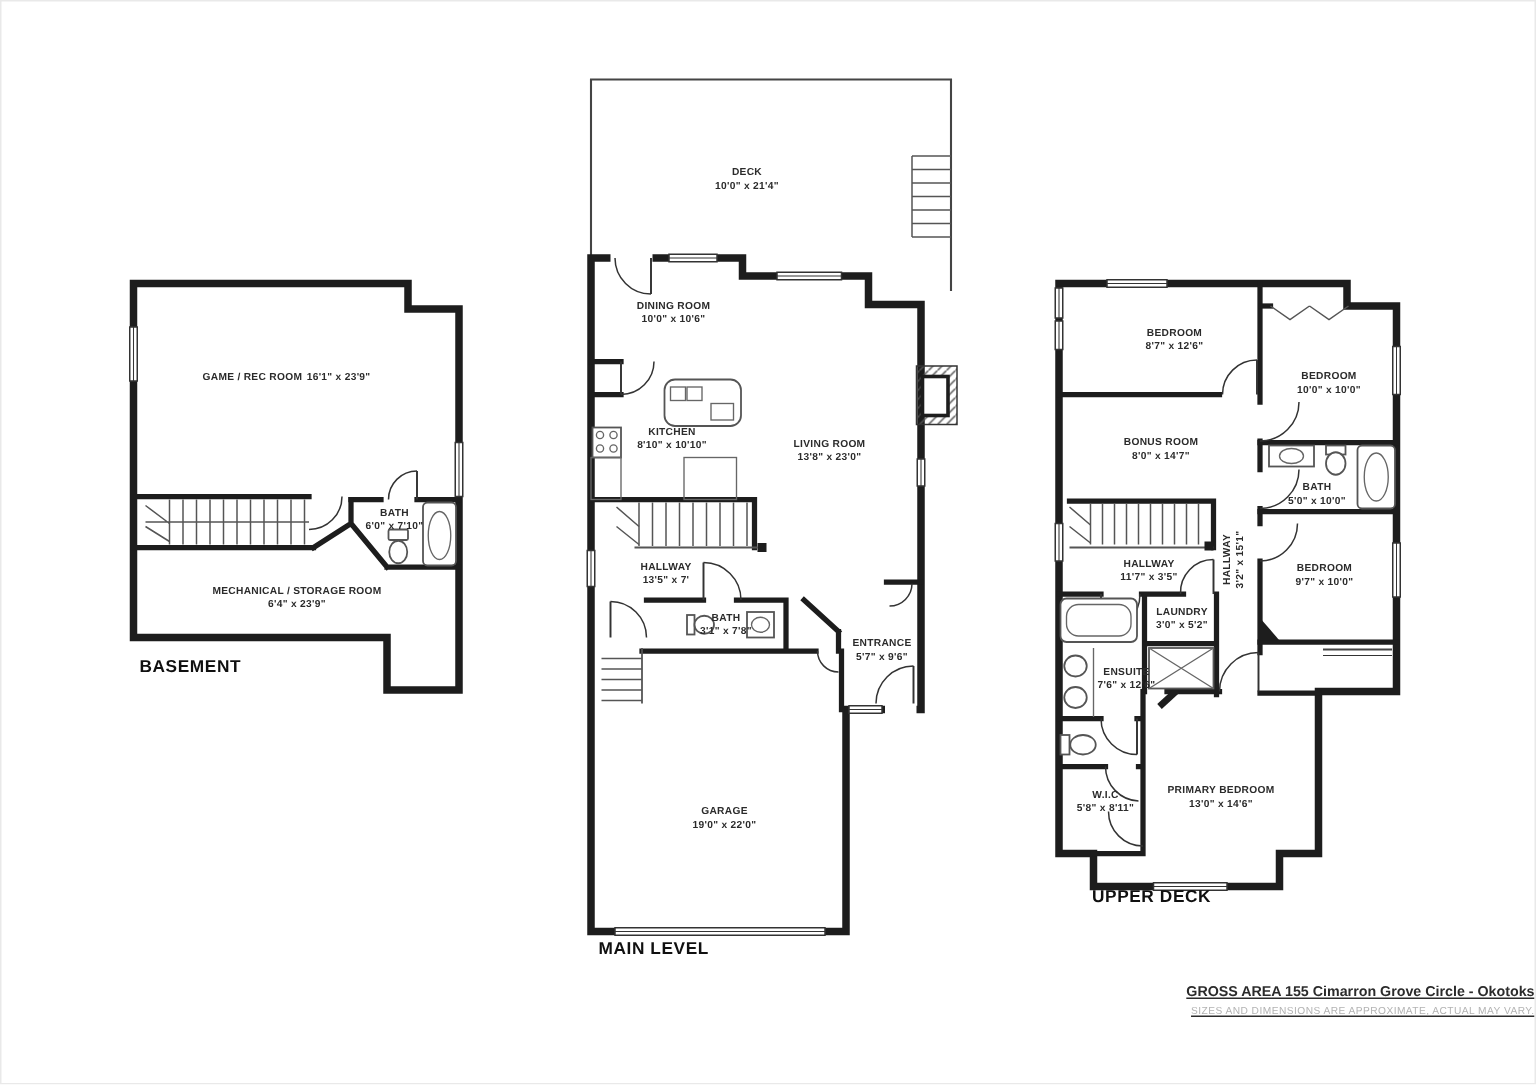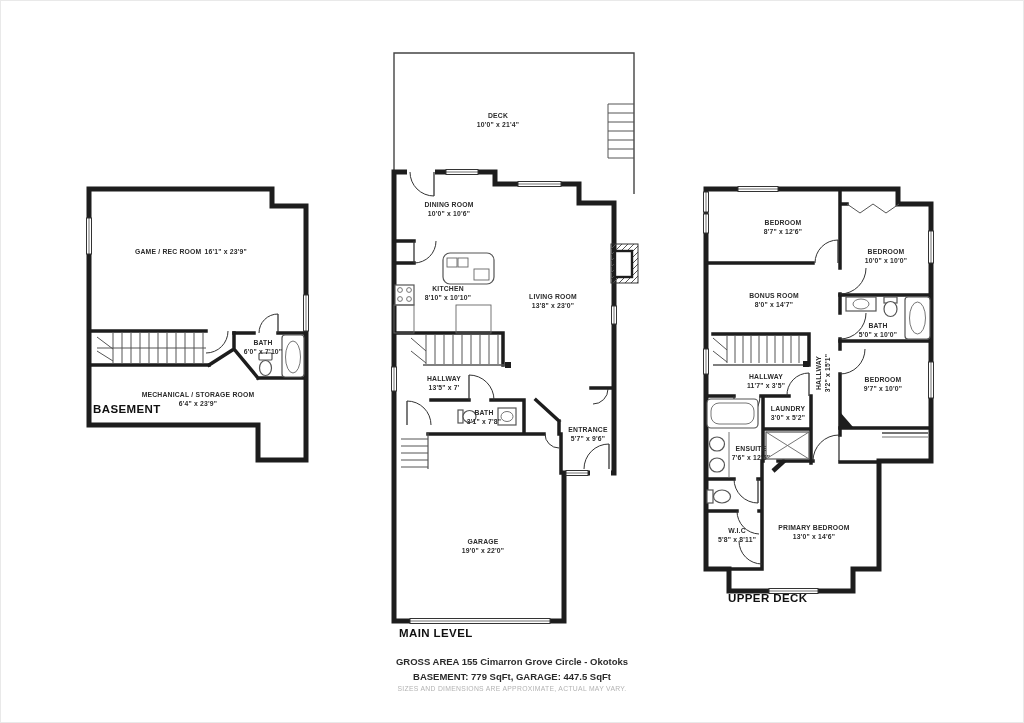--- a/index.html
+++ b/index.html
@@ -21,22 +21,22 @@
   .gap{fill:#fff;stroke:none;}
   .solid{fill:#1d1d1d;stroke:none;}
 
   
   .room-label{position:absolute;transform:translate(-50%,-50%);text-align:center;color:#2b2b2b;
               font-size:6.8px;font-weight:600;letter-spacing:.2px;line-height:1.35;white-space:nowrap;}
   .room-label.v{transform:translate(-50%,-50%) rotate(-90deg);}
   .room-label.inline .rname,.room-label.inline .rdims{display:inline;}
   .room-label.inline .rname{margin-right:3px;}
   .level-label{position:absolute;font-size:11.5px;font-weight:600;color:#101010;letter-spacing:.4px;white-space:nowrap;}
-  .footer{position:absolute;left:0;right:0;top:654px;text-align:center;color:#2b2b2b;
-          font-weight:700;font-size:9.5px;line-height:14.6px;}
+  .footer{position:absolute;left:0;right:0;top:654px;text-align:right;color:#2b2b2b;
+          font-weight:700;font-size:9.5px;line-height:14.6px;text-decoration:underline;}
   .footer .disclaimer{font-size:6.8px;color:#b3b3b3;font-weight:400;letter-spacing:.3px;line-height:10px;}
 </style>
 </head>
 <body>
 
 <div class="page">
 
 <svg width="1024" height="723" viewBox="0 0 1024 723">
   <defs>
     <pattern id="hatch" patternUnits="userSpaceOnUse" width="6" height="6">
@@ -332,23 +332,22 @@
 </div>
 <div class="room-label" style="left:736px;top:534px">
   <div class="rname">W.I.C</div>
       <div class="rdims">5'8" x 8'11"</div>
 </div>
 <div class="room-label" style="left:813px;top:531px">
   <div class="rname">PRIMARY BEDROOM</div>
       <div class="rdims">13'0" x 14'6"</div>
 </div>
 
-<div class="level-label" style="left:92px;top:402px">BASEMENT</div>
+<div class="level-label" style="left:92px;top:438px">BASEMENT</div>
 <div class="level-label" style="left:398px;top:626px">MAIN LEVEL</div>
 <div class="level-label" style="left:727px;top:591px">UPPER DECK</div>
 
 <div class="footer">
   <div>GROSS AREA 155 Cimarron Grove Circle - Okotoks</div>
-  <div>BASEMENT: 779 SqFt, GARAGE: 447.5 SqFt</div>
   <div class="disclaimer">SIZES AND DIMENSIONS ARE APPROXIMATE, ACTUAL MAY VARY.</div>
 </div>
 
 </div>
 
 </body></html>

